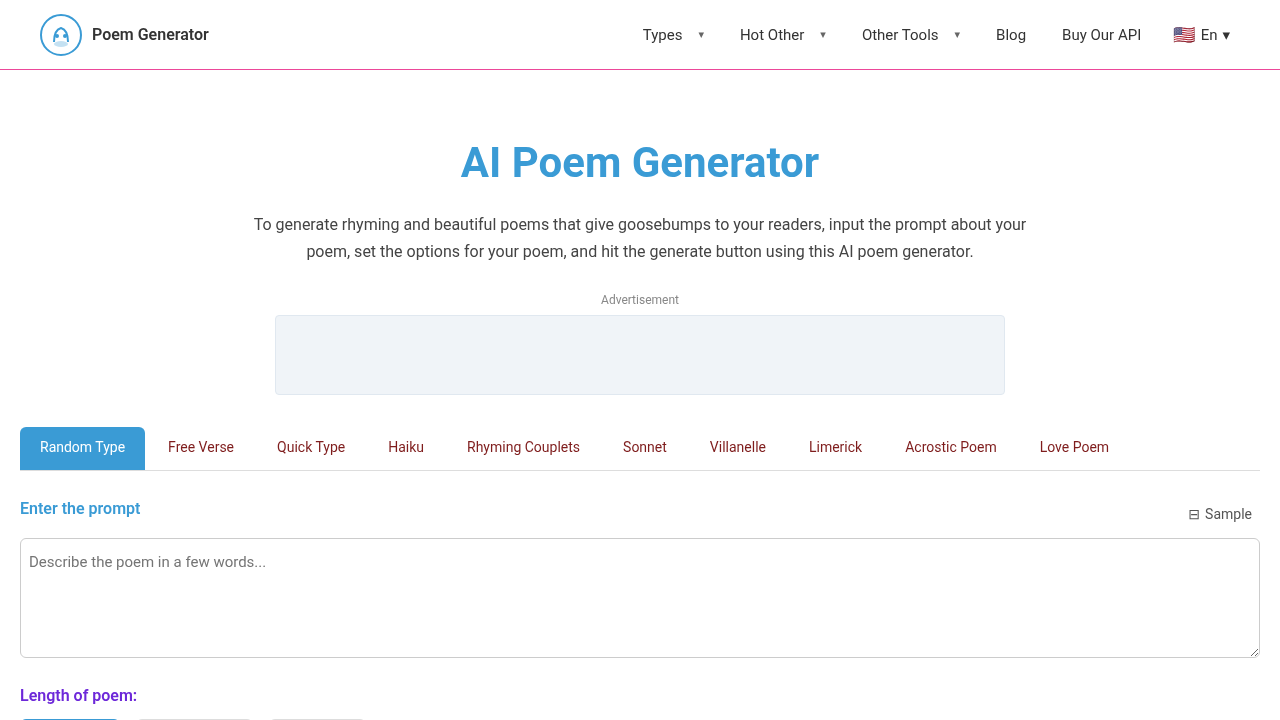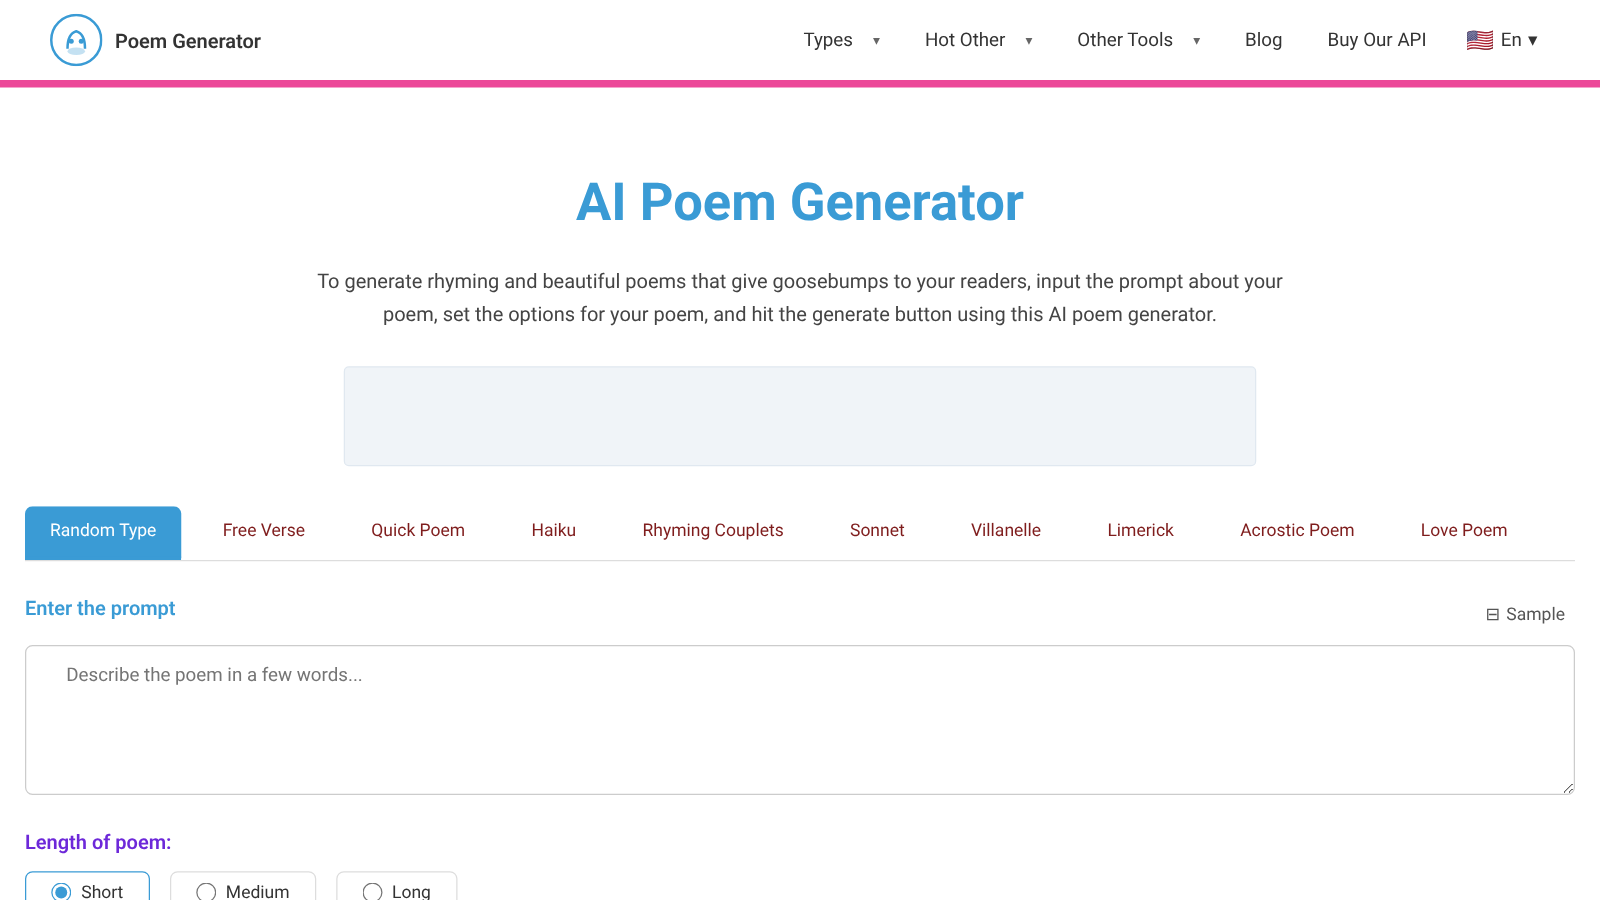--- a/index.html
+++ b/index.html
@@ -5,21 +5,21 @@
     * { box-sizing: border-box; margin: 0; padding: 0; }
     body { font-family: -apple-system, BlinkMacSystemFont, 'Segoe UI', Roboto, sans-serif; background: #fff; color: #333; }
 
     
     header {
       display: flex;
       align-items: center;
       justify-content: space-between;
       padding: 0 40px;
       height: 70px;
-      border-bottom: 6px solid #ec4899;
+      border-bottom: 1px solid #ec4899;
       background: #fff;
     }
     .logo-area {
       display: flex;
       align-items: center;
       gap: 10px;
       text-decoration: none;
       color: #333;
     }
     .logo-icon {
@@ -102,21 +102,21 @@
       margin: 0 auto 32px;
     }
 
     
     .tabs-container {
       display: flex;
       flex-wrap: nowrap;
       overflow-x: auto;
       border-bottom: 1px solid #ddd;
       margin-bottom: 28px;
-      gap: 13px;
+      gap: 3px;
     }
     .tab {
       padding: 12px 20px;
       font-size: 14px;
       white-space: nowrap;
       cursor: pointer;
       color: #7f1d1d;
       border-bottom: 3px solid transparent;
       user-select: none;
     }
@@ -150,21 +150,21 @@
       padding: 4px 8px;
       border-radius: 4px;
       user-select: none;
     }
 
     textarea {
       width: 100%;
       height: 120px;
       border: 1px solid #ccc;
       border-radius: 6px;
-      padding: 14px 32px;
+      padding: 14px 8px;
       font-size: 15px;
       color: #999;
       resize: vertical;
       outline: none;
       font-family: inherit;
     }
 
     
     .length-section {
       margin-top: 24px;
@@ -241,27 +241,28 @@
       <span class="chevron">▾</span>
     </div>
   </nav>
 </header>
 
 <main>
   <h1>AI Poem Generator</h1>
 
   <p class="description">To generate rhyming and beautiful poems that give goosebumps to your readers, input the prompt about your poem, set the options for your poem, and hit the generate button using this AI poem generator.</p>
 
+  <div class="ad-label">Advertisement</div>
   <div class="ad-banner"></div>
 
   
   <div class="tabs-container">
     <div class="tab active">Random Type</div>
     <div class="tab">Free Verse</div>
-    <div class="tab">Quick Poem</div>
+    <div class="tab">Quick Type</div>
     <div class="tab">Haiku</div>
     <div class="tab">Rhyming Couplets</div>
     <div class="tab">Sonnet</div>
     <div class="tab">Villanelle</div>
     <div class="tab">Limerick</div>
     <div class="tab">Acrostic Poem</div>
     <div class="tab">Love Poem</div>
   </div>
 
   

